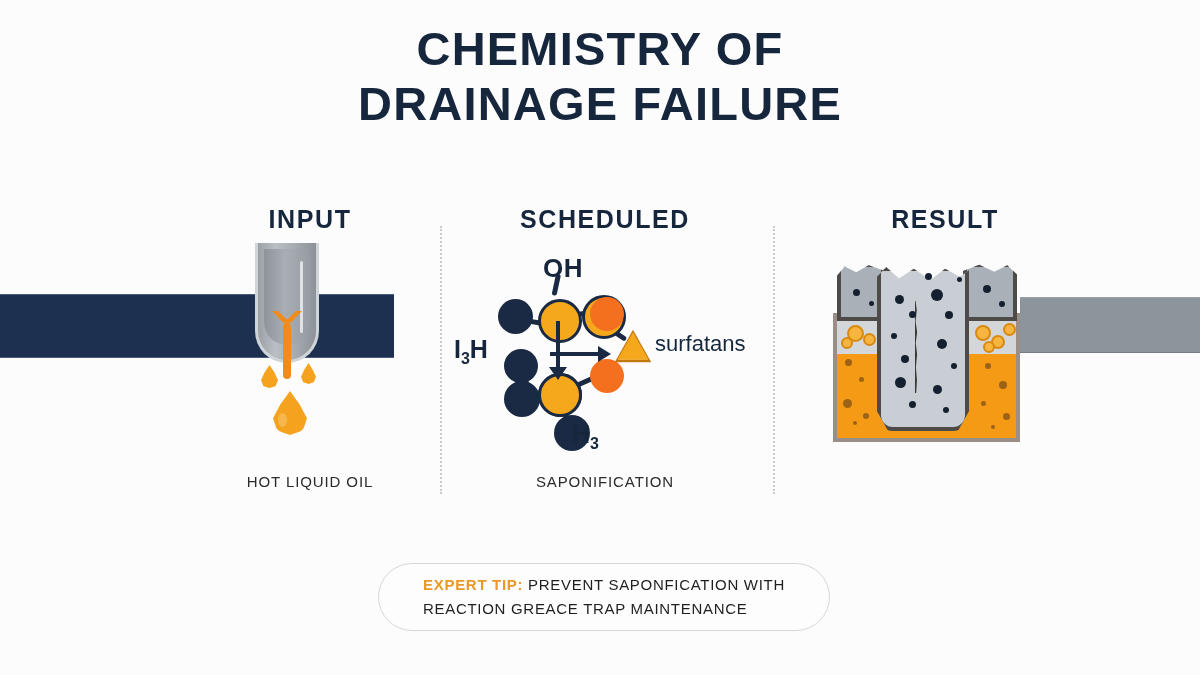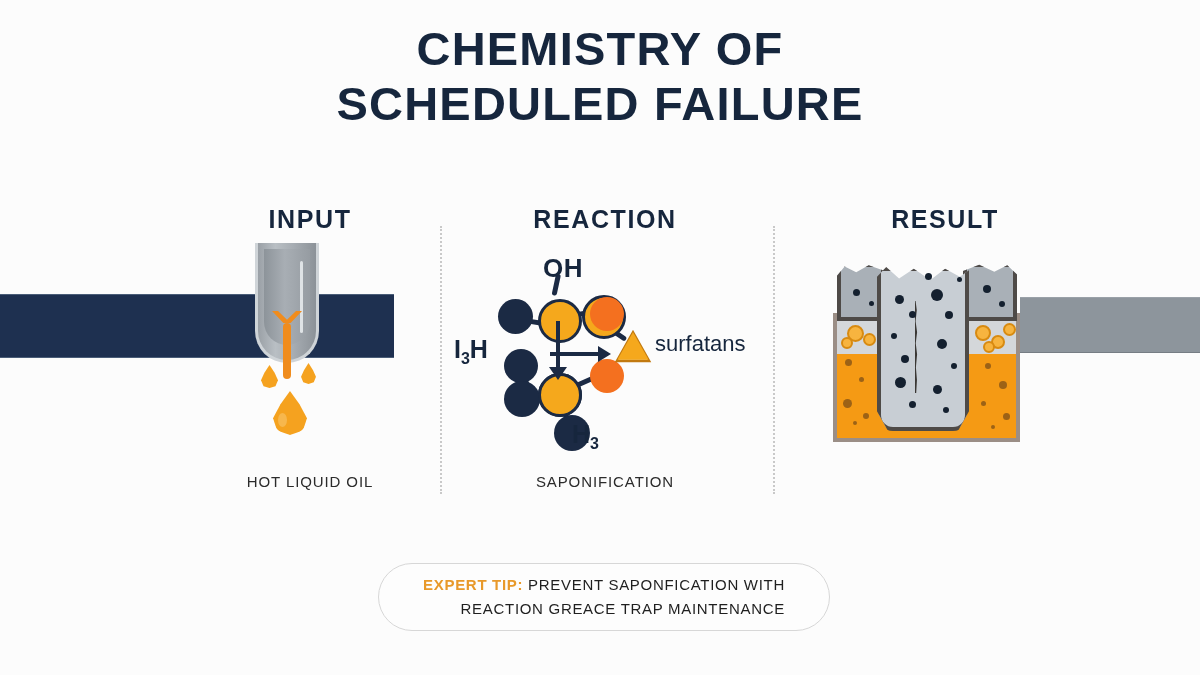--- a/index.html
+++ b/index.html
@@ -217,46 +217,46 @@
   .gbub{position:absolute;border-radius:50%;background:#f7b43f;border:2px solid #d88a10;}
   .dsoil{position:absolute;border-radius:50%;background:#7d4f17;opacity:.75;}
 
   
   .tip{
     position:absolute;left:378px;top:563px;width:452px;height:68px;
     border:1px solid #d7d7d7;border-radius:34px;
     background:#fdfdfd;
     box-sizing:border-box;
     display:flex;align-items:center;justify-content:center;
-    text-align:right;
+    text-align:left;
   }
   .tip-text{
     font-size:15px;letter-spacing:.7px;color:#1f1f1f;line-height:1.62;
     padding:0 22px;
   }
   .tip-lead{color:#e8992a;font-weight:bold;}
 </style>
 </head>
 <body>
 
 <div id="stage">
 
   <div class="bar-left"></div>
   <div class="bar-right"></div>
 
   <div class="title">
     <span>CHEMISTRY OF</span>
-    <span>SCHEDULED FAILURE</span>
+    <span>DRAINAGE FAILURE</span>
   </div>
 
   <div class="divider div-1"></div>
   <div class="divider div-2"></div>
 
   <div class="col-head head-input">INPUT</div>
-  <div class="col-head head-reaction">REACTION</div>
+  <div class="col-head head-reaction">SCHEDULED</div>
   <div class="col-head head-result">RESULT</div>
 
   <div class="input-art">
     <div class="pipe-outer"></div>
     <div class="pipe-inner"></div>
     <div class="pipe-shine"></div>
     <div class="oil-y"></div>
     <div class="oil-stream"></div>
     <div class="drop drop-s1"></div>
     <div class="drop drop-s2"></div>

